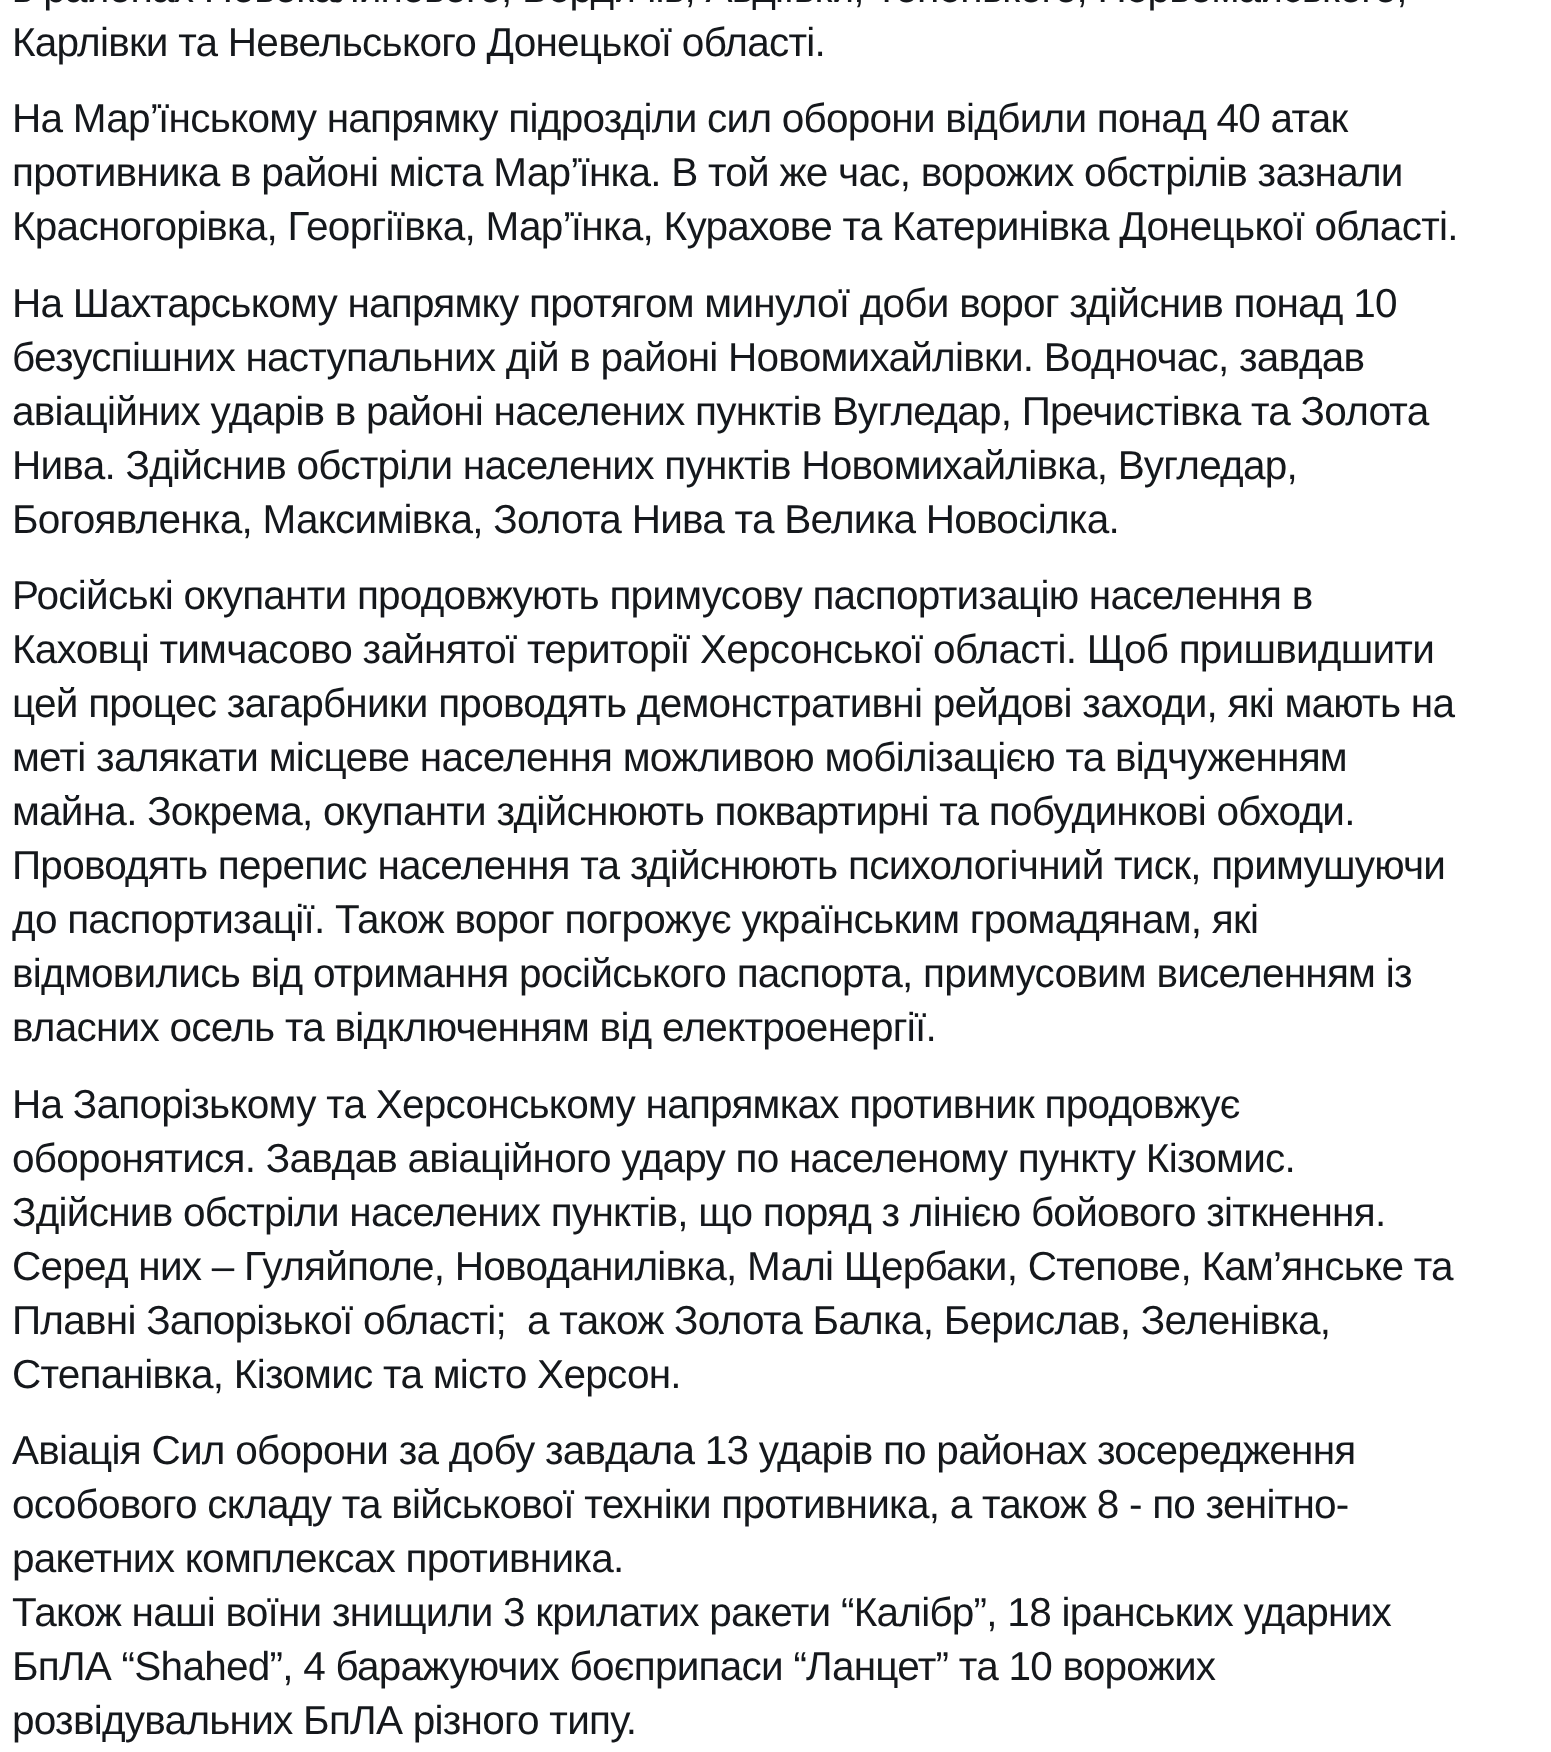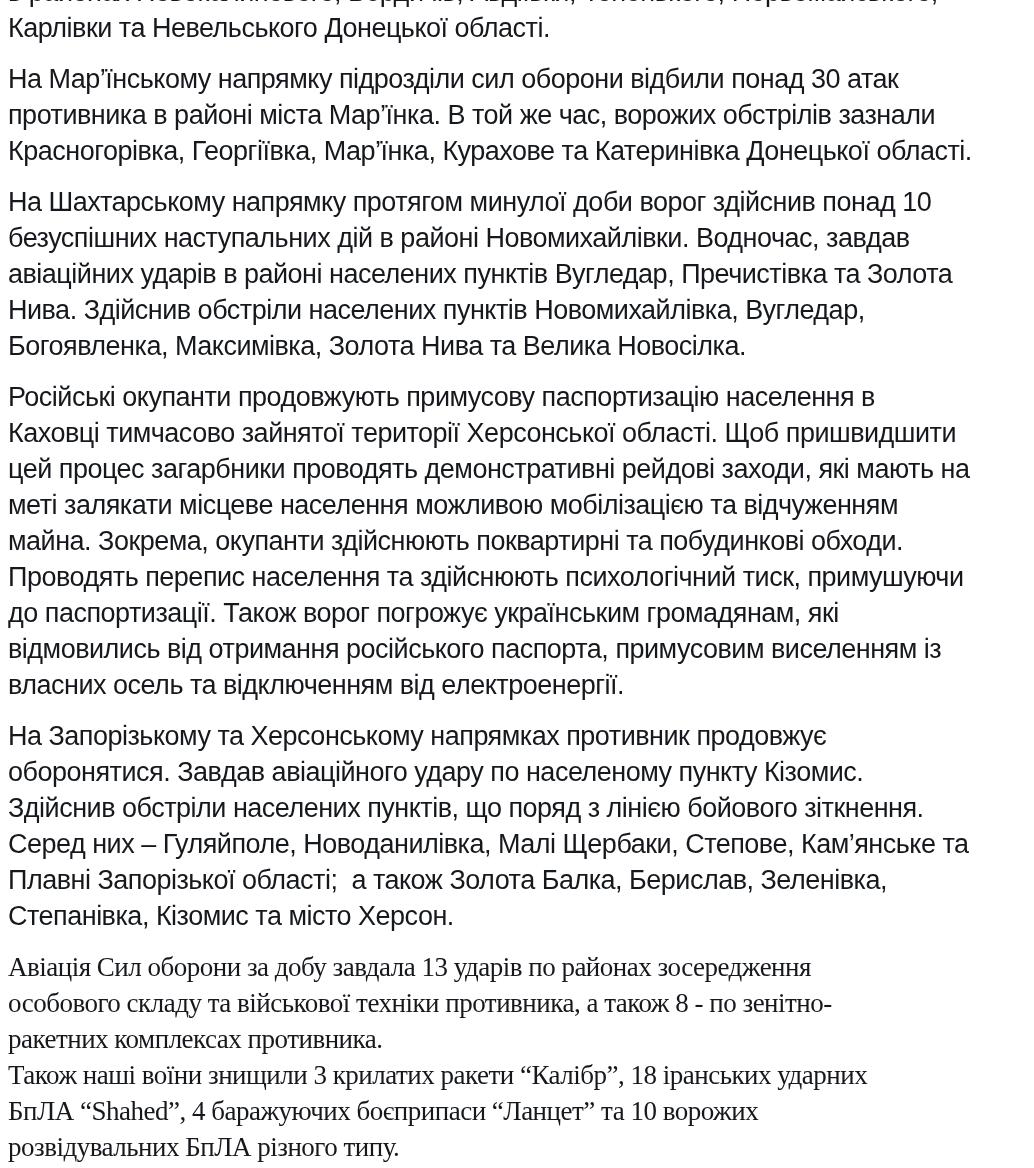--- a/index.html
+++ b/index.html
@@ -24,30 +24,29 @@
     color: #15181c;
     overflow: hidden;
   }
   .doc p {
     margin: 0 0 15px 0;
     white-space: pre; 
     font-weight: 400;
   }
   .doc p:last-child {
     margin-bottom: 0;
-    font-family: Liberation Serif, serif;
   }
 </style>
 </head>
 <body>
 
 <div class="doc">
   <p>в районах Новокалинового, Бердичів, Авдіївки, Тоненького, Первомайського,
 Карлівки та Невельського Донецької області.</p>
-  <p>На Мар’їнському напрямку підрозділи сил оборони відбили понад 30 атак
+  <p>На Мар’їнському напрямку підрозділи сил оборони відбили понад 40 атак
 противника в районі міста Мар’їнка. В той же час, ворожих обстрілів зазнали
 Красногорівка, Георгіївка, Мар’їнка, Курахове та Катеринівка Донецької області.</p>
   <p>На Шахтарському напрямку протягом минулої доби ворог здійснив понад 10
 безуспішних наступальних дій в районі Новомихайлівки. Водночас, завдав
 авіаційних ударів в районі населених пунктів Вугледар, Пречистівка та Золота
 Нива. Здійснив обстріли населених пунктів Новомихайлівка, Вугледар,
 Богоявленка, Максимівка, Золота Нива та Велика Новосілка.</p>
   <p>Російські окупанти продовжують примусову паспортизацію населення в
 Каховці тимчасово зайнятої території Херсонської області. Щоб пришвидшити
 цей процес загарбники проводять демонстративні рейдові заходи, які мають на

